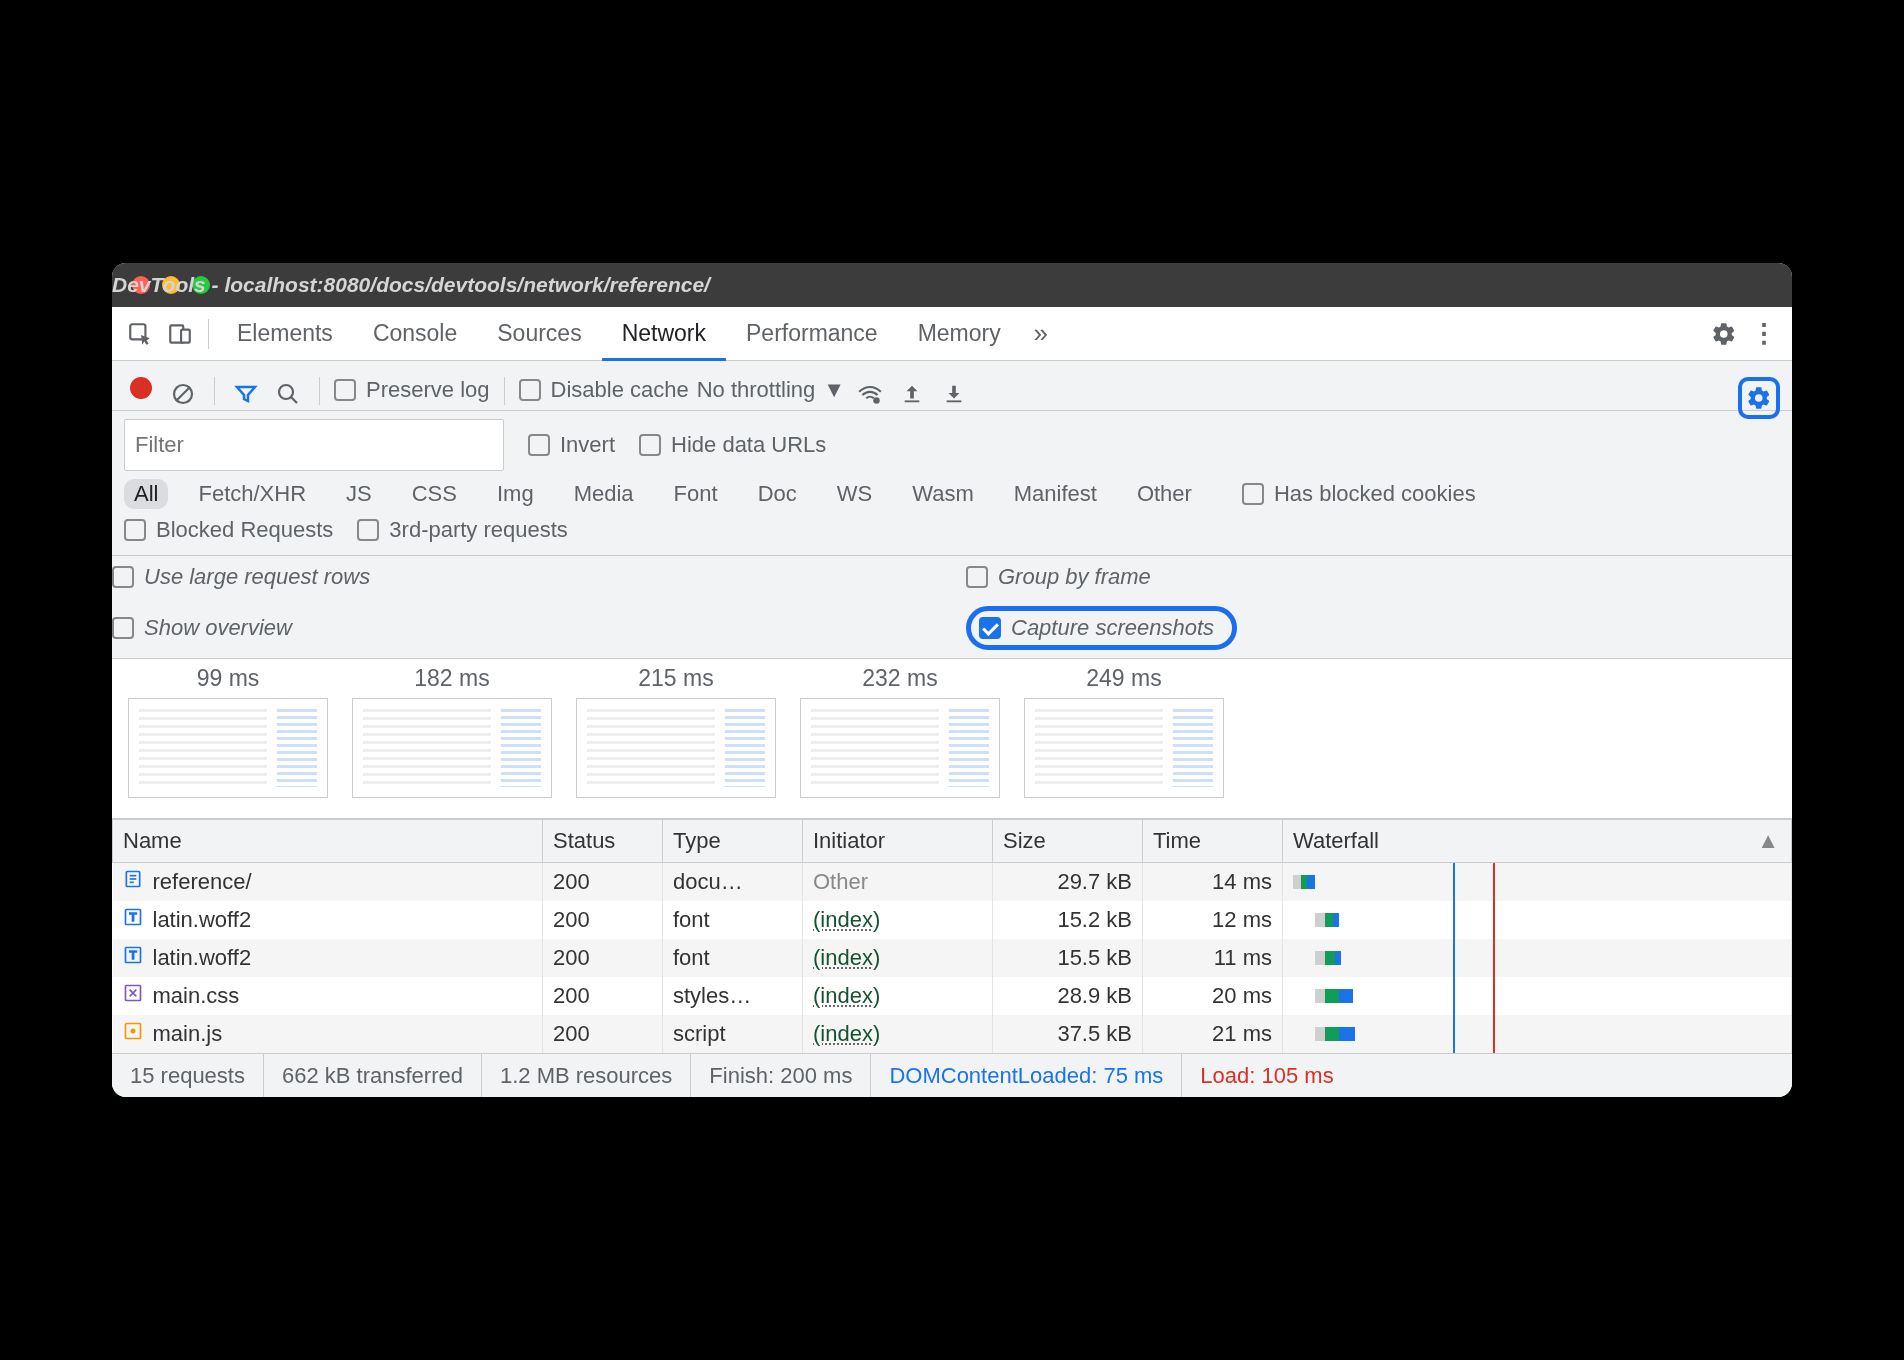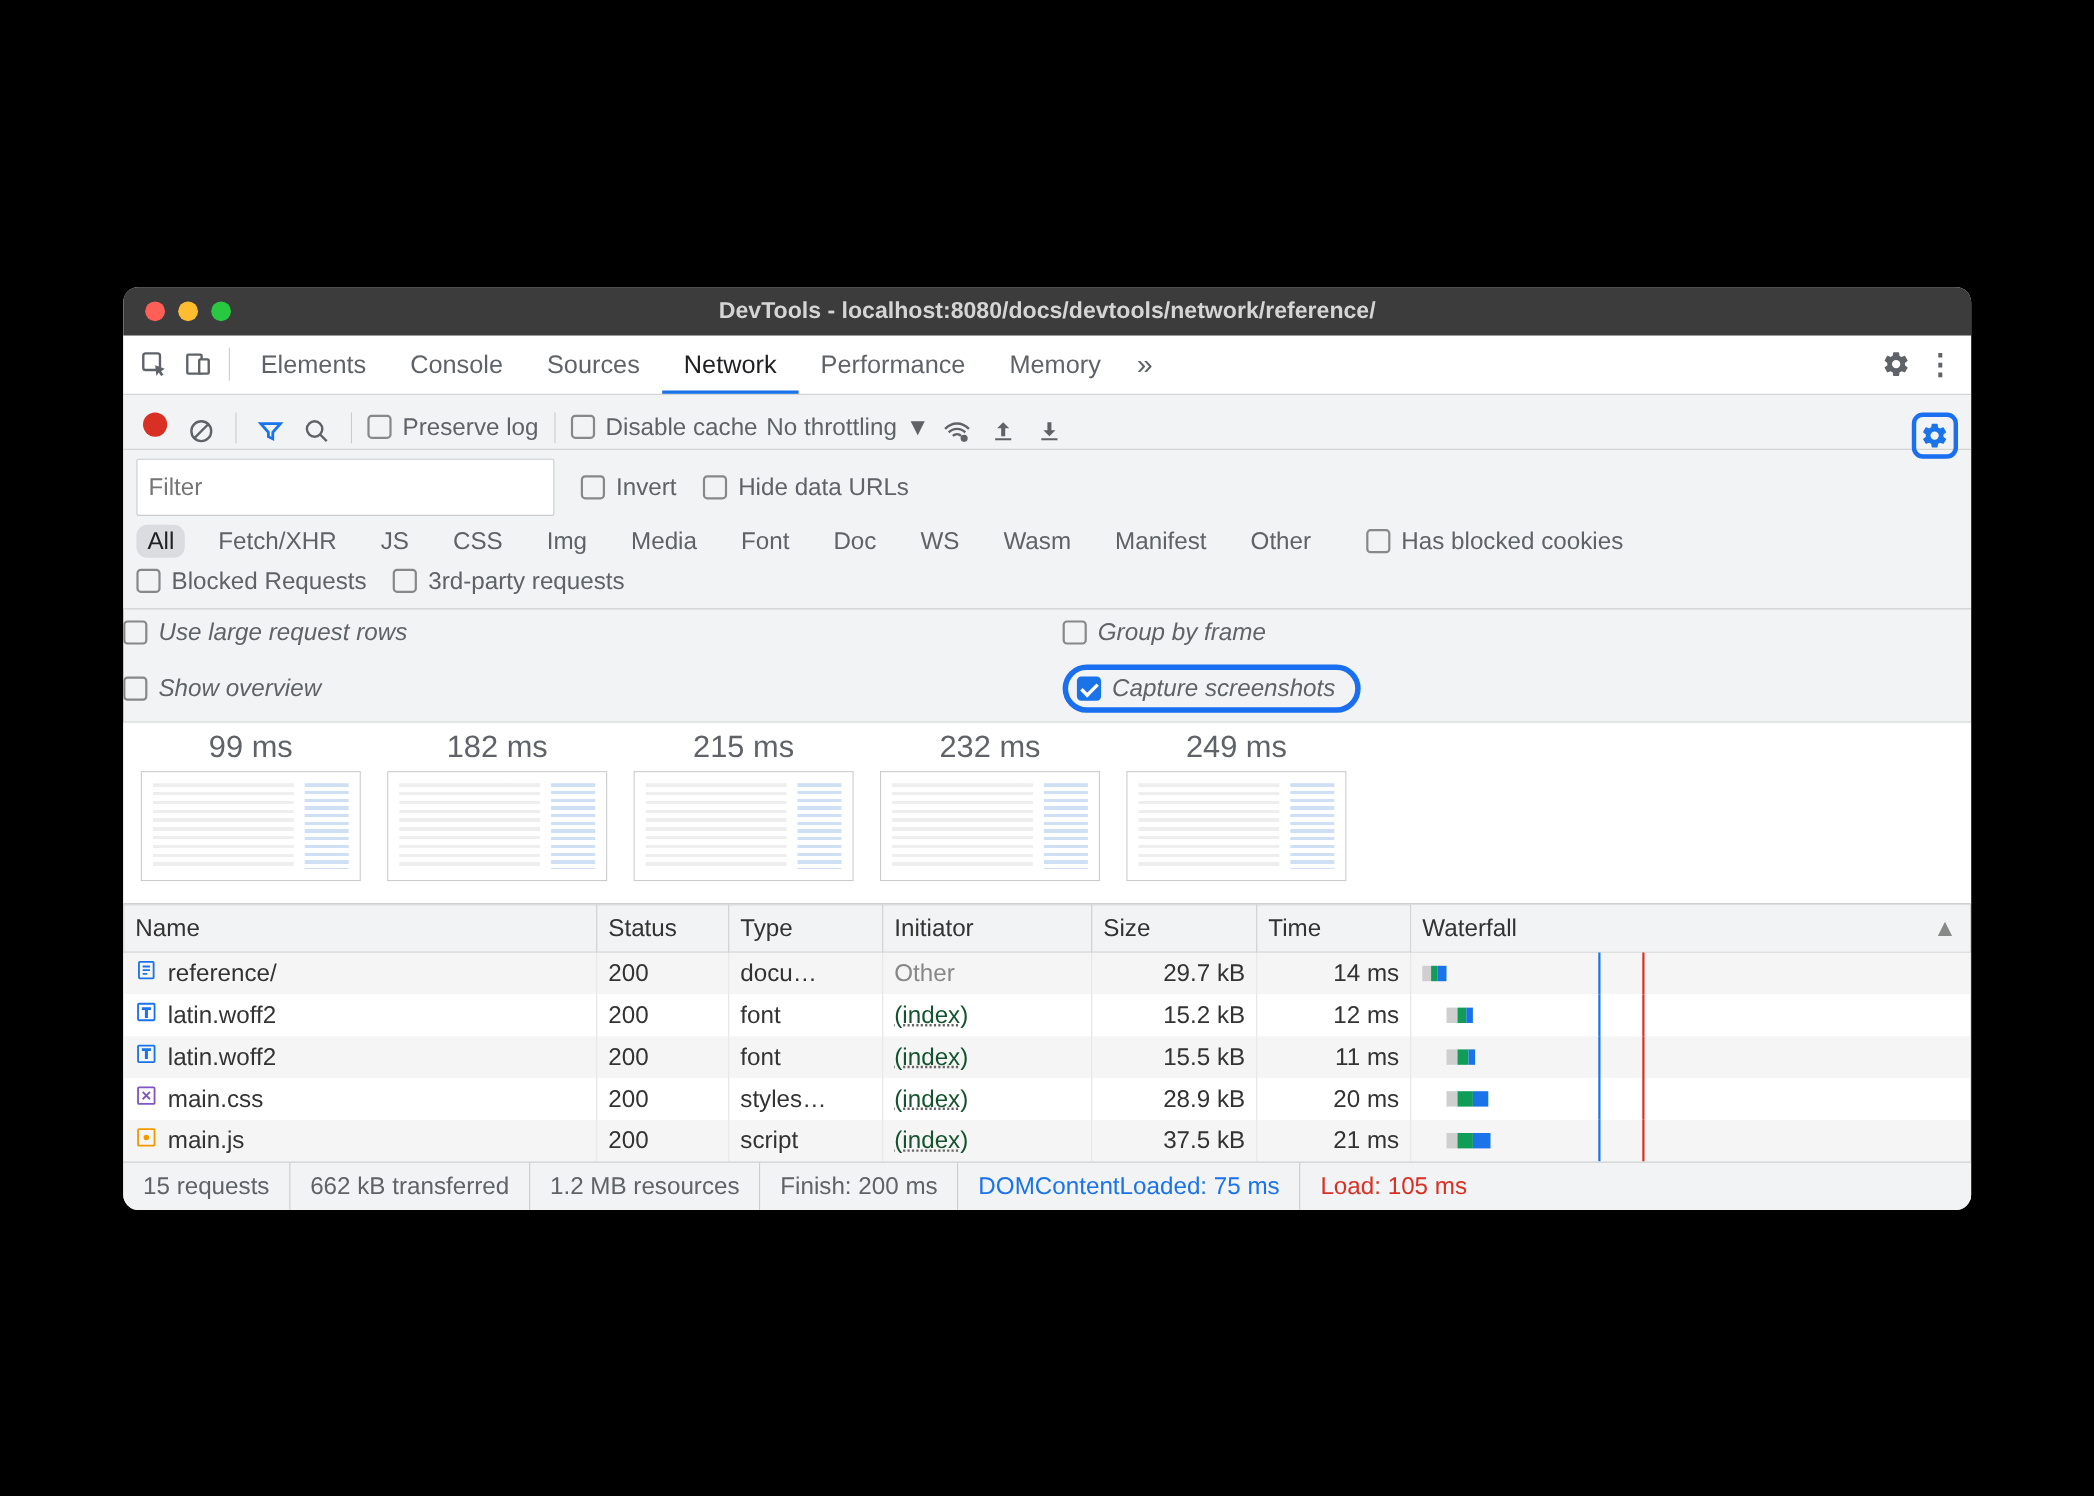--- a/index.html
+++ b/index.html
@@ -25,21 +25,21 @@
     display: flex;
     align-items: center;
     position: relative;
     color: #d5d5d5;
     font-size: 21px;
     font-weight: 600;
   }
   .traffic { display:flex; gap:12px; padding-left:20px; }
   .traffic .dot { width:18px; height:18px; border-radius:50%; }
   .dot.r{background:#ff5f57;} .dot.y{background:#febc2e;} .dot.g{background:#28c840;}
-  .titletext{ position:absolute; left:0; right:0; text-align:center; pointer-events:none;}
+  .titletext{ position:absolute; left:0; right:0; pointer-events:none;font-style:italic;}
   .tabs {
     height: 54px; background:#fff; border-bottom:1px solid #ccc;
     display:flex; align-items:center; padding:0 8px; color:#5f6368; font-size:23px;
   }
   .tabs .icon-btn{ width:40px; height:40px; display:flex;align-items:center;justify-content:center; color:#5f6368; }
   .tabs .divider{ width:1px; height:30px; background:#ccc; margin:0 8px;}
   .tab { padding:0 20px; height:54px; display:flex; align-items:center; cursor:pointer; color:#5f6368;}
   .tab.active{ color:#202124; border-bottom:3px solid #1a73e8; font-weight:500; padding-top:3px;}
   .tabs .spacer{flex:1;}
   .toolbar {
@@ -60,21 +60,21 @@
   .filterbar{background:#f1f3f4;padding:8px 12px 4px;border-bottom:0;}
   .filter-row{display:flex;align-items:center;gap:24px;font-size:22px;color:#5f6368;margin-bottom:8px;flex-wrap:wrap;}
   .filter-input{width:380px;height:52px;background:#fff;border:1px solid #ccc;border-radius:2px;padding:0 10px;font-size:22px;color:#5f6368;}
   .type-pill{padding:2px 10px;border-radius:10px;}
   .type-pill.active{background:#dadce0;color:#202124;}
   .settings-rows{border-top:1px solid #ccc;border-bottom:1px solid #ccc;}
   .settings-row{display:flex;padding:8px 0;font-size:22px;color:#5f6368;gap:28px;font-style:italic;}
   .settings-row .col{flex:1;display:flex;align-items:center;gap:12px;}
   .capture-hl{border:5px solid #1a6ef0;border-radius:30px;padding:4px 18px 4px 8px;display:flex;gap:12px;}
   .screenshots{display:flex;gap:24px;padding:6px 16px 20px;background:#fff;border-bottom:1px solid #ccc;}
-  .shot{display:flex;flex-direction:column;align-items:center;font-size:28px;color:#5f6368;}
+  .shot{display:flex;flex-direction:column;align-items:center;font-size:23px;color:#5f6368;}
   .thumb{width:200px;height:100px;border:1px solid #ccc;margin-top:6px;background:#fff;position:relative;overflow:hidden;}
   .thumb::before{content:"";position:absolute;left:10px;top:10px;right:60px;bottom:10px;background:repeating-linear-gradient(#eee 0 3px,#fff 3px 8px);}
   .thumb::after{content:"";position:absolute;right:10px;top:10px;width:40px;bottom:10px;background:repeating-linear-gradient(#cfe0f5 0 3px,#fff 3px 7px);}
   .table{width:100%;border-collapse:collapse;font-size:22px;color:#333;background:#fff;}
   .table th{background:#f1f3f4;text-align:left;font-weight:400;color:#333;padding:8px 10px;border:1px solid #ccc;border-top:1px solid #ccc;}
   .table th:last-child{position:relative;}
   .sort-tri{position:absolute;right:12px;top:50%;transform:translateY(-50%);color:#888;}
   .table td{padding:6px 10px;border-right:1px solid #e3e3e3;white-space:nowrap;overflow:hidden;text-overflow:ellipsis;}
   .table tbody tr:nth-child(odd){background:#f5f5f5;}
   .table tbody tr:nth-child(even){background:#fff;}

